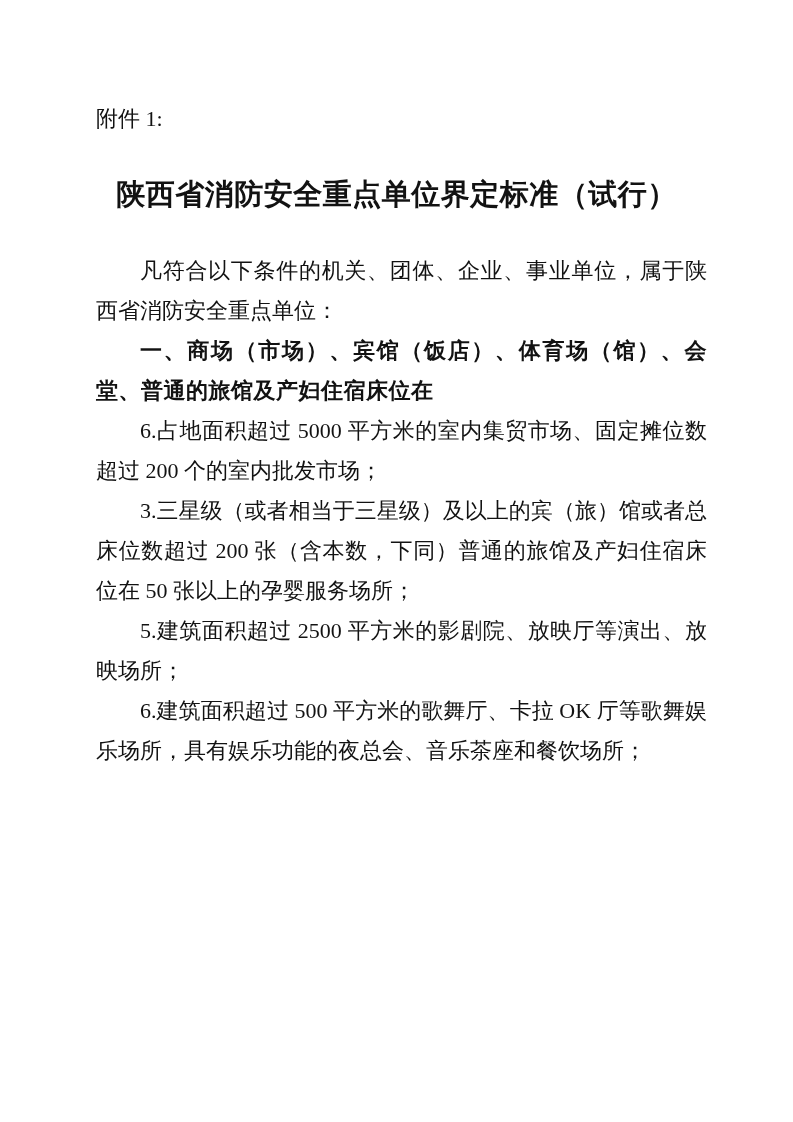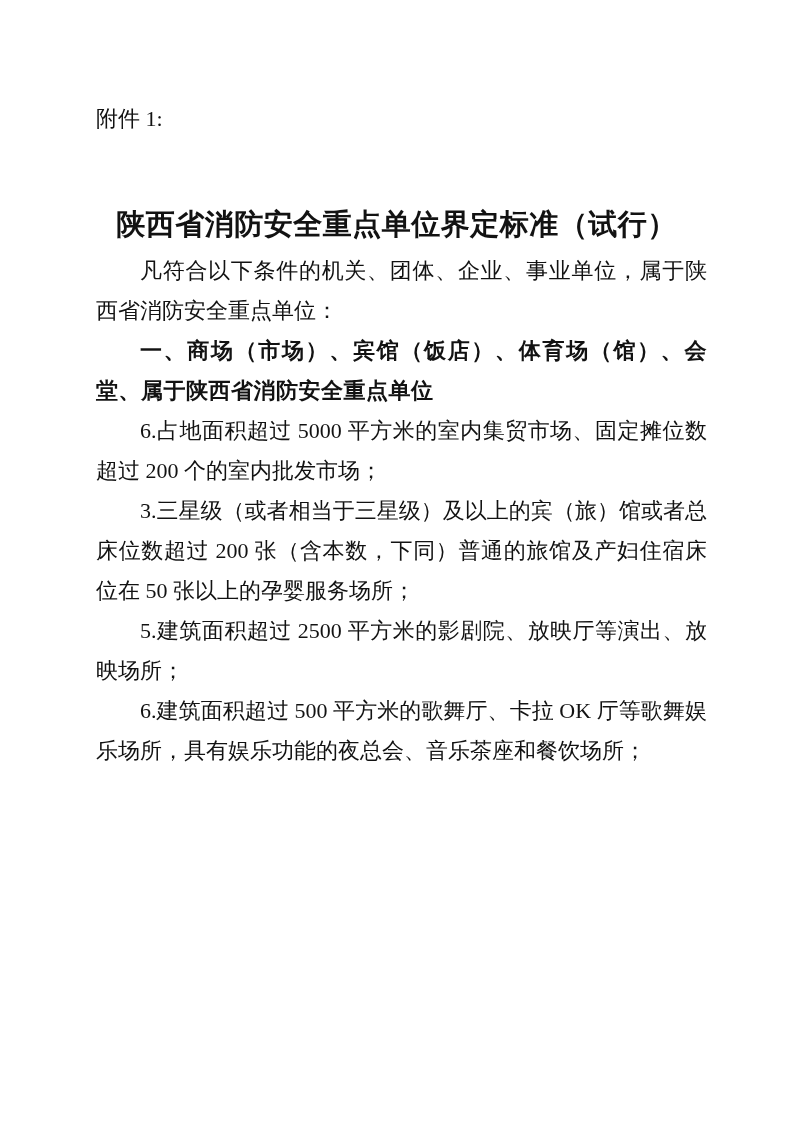--- a/index.html
+++ b/index.html
@@ -27,21 +27,20 @@
   .doc-title {
     position: absolute;
     left: 0;
     top: 173px;
     width: 793px;
     text-align: center;
     font-size: 29px;
     font-weight: bold;
     letter-spacing: 0.5px;
     line-height: 42px;
-    margin-top: 30px;
   }
   .body-text {
     position: absolute;
     left: 96px;
     top: 251px;
     width: 611px;
     font-size: 22px;
     line-height: 40px;
     text-align: justify;
   }
@@ -69,21 +68,21 @@
 <body>
 
 <div class="page">
 
   <div class="attachment-label">附件 1:</div>
 
   <div class="doc-title">陕西省消防安全重点单位界定标准（试行）</div>
 
   <div class="body-text">
     <p>凡符合以下条件的机关、团体、企业、事业单位，属于陕西省消防安全重点单位：</p>
-    <p class="section-heading">一、商场（市场）、宾馆（饭店）、体育场（馆）、会堂、属于陕西省消防安全重点单位</p>
+    <p class="section-heading">一、商场（市场）、宾馆（饭店）、体育场（馆）、会堂、普通的旅馆及产妇住宿床位在</p>
     <p>6.占地面积超过 5000 平方米的室内集贸市场、固定摊位数超过 200 个的室内批发市场；</p>
     <p>3.三星级（或者相当于三星级）及以上的宾（旅）馆或者总床位数超过 200 张（含本数，下同）普通的旅馆及产妇住宿床位在 50 张以上的孕婴服务场所；</p>
     <p>5.建筑面积超过 2500 平方米的影剧院、放映厅等演出、放映场所；</p>
     <p>6.建筑面积超过 500 平方米的歌舞厅、卡拉 OK 厅等歌舞娱乐场所，具有娱乐功能的夜总会、音乐茶座和餐饮场所；</p>
   </div>
 
   <div class="page-footer">- 2 -</div>
 
 </div>
 

